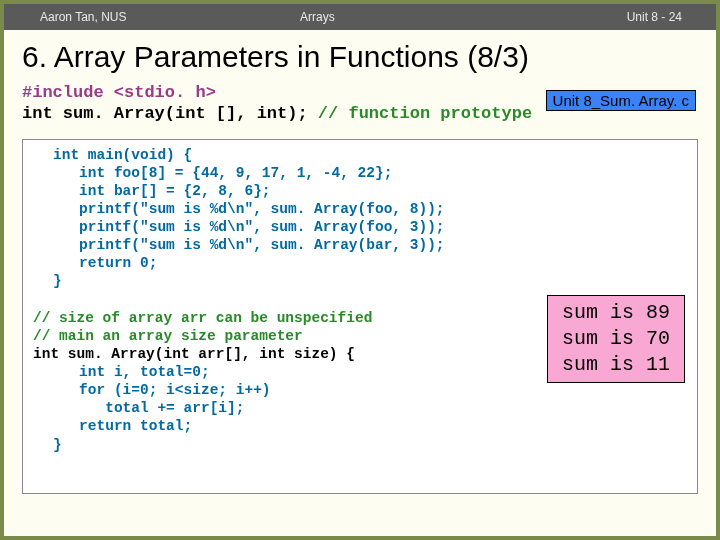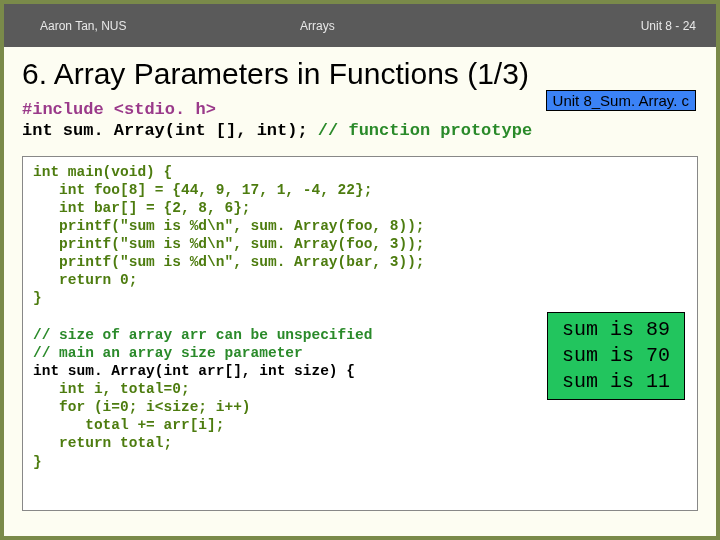--- a/index.html
+++ b/index.html
@@ -12,26 +12,26 @@
     width: 720px;
     height: 540px;
     box-sizing: border-box;
     border: 4px solid #7a8a4a;
     background: #fdfdf2;
     position: relative;
   }
   .header {
     background: #5a5a5a;
     color: #e8e8e8;
-    height: 43px;
+    height: 26px;
     display: flex;
     justify-content: space-between;
     align-items: center;
     font-size: 12px;
-    padding: 0 0 0 6px;
+    padding: 0 14px 0 6px;
   }
   .header .left { width:200px; text-align:left; padding-left:30px;}
   .header .mid { flex:1; text-align:left; padding-left:60px;}
   .header .right { width:120px; text-align:right; padding-right:20px;}
   .title {
     font-size: 30px;
     font-weight: normal;
     color: #000;
     padding: 10px 12px 4px 18px;
   }
@@ -64,28 +64,28 @@
     padding: 6px 10px 6px 10px;
     font-family: "Courier New", monospace;
     font-size: 14.5px;
     font-weight: bold;
     color: #000;
     line-height: 1.25;
     position: relative;
     height: 355px;
     box-sizing: border-box;
   }
-  .main-box .kw { color: #4d7c0f; }
+  .main-box .kw { color: #0369a1; margin-left: 20px; }
   .main-box .cm { color: #2a8a2a; }
   .output-box {
     position: absolute;
     right: 12px;
     top: 155px;
     border: 1px solid #000;
-    background: #22c55e;
+    background: #f9a8d4;
     padding: 4px 14px;
     font-family: "Courier New", monospace;
     font-size: 20px;
     font-weight: normal;
     color: #000;
     line-height: 1.3;
     z-index: 4;
   }
   pre { margin:0; font-family:inherit; white-space:pre; }
 </style>
@@ -93,21 +93,21 @@
 <body>
 
 <div class="slide">
 
   <div class="header">
     <div class="left">Aaron Tan, NUS</div>
     <div class="mid">Arrays</div>
     <div class="right">Unit 8 - 24</div>
   </div>
 
-  <div class="title">6. Array Parameters in Functions (1/3)</div>
+  <div class="title">6. Array Parameters in Functions (8/3)</div>
 
   <div class="file-box">Unit 8_Sum. Array. c</div>
 
   <div class="code-proto">
     <div class="include">#include &lt;stdio. h&gt;</div>
     <div>
       <span class="black">int sum. Array(int [], int); </span><span class="comment">// function prototype</span>
     </div>
   </div>
 

